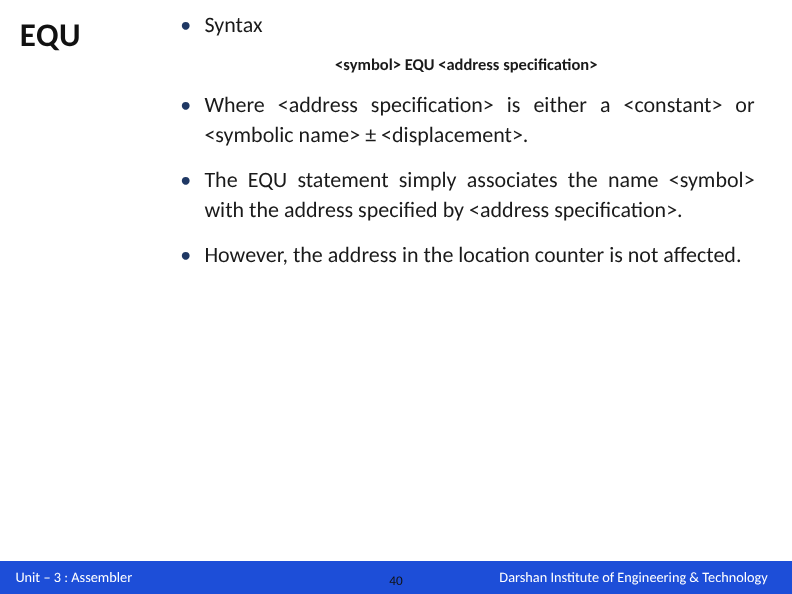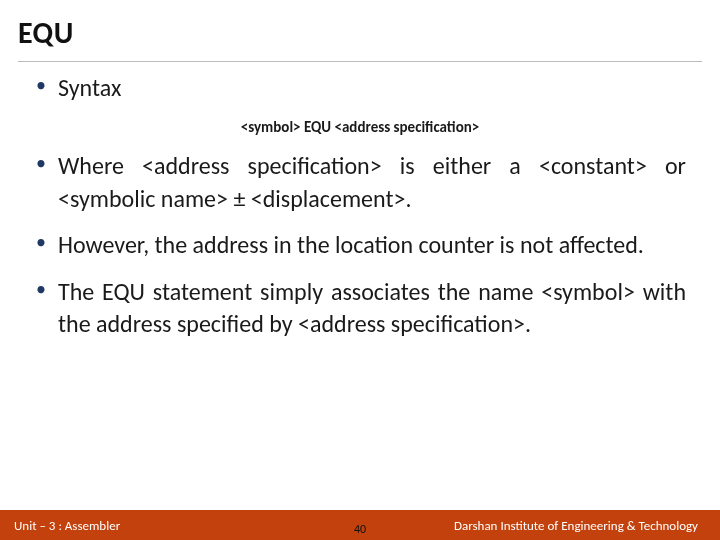--- a/index.html
+++ b/index.html
@@ -1,26 +1,26 @@
 <!DOCTYPE html>
 <html><head>
 <meta charset="utf-8">
 <style>
   * { margin: 0; padding: 0; box-sizing: border-box; }
   html, body { width: 720px; height: 540px; font-family: Calibri, "Segoe UI", Arial, sans-serif; background: #fff; color: #1a1a1a; overflow: hidden; }
-  .slide { width: 720px; height: 540px; position: relative; display: flex; flex-direction: column; }
+  .slide { width: 720px; height: 540px; position: relative; display: flex; flex-direction: row; }
   .title-block { padding: 14px 18px 8px 18px; }
   .title { font-size: 30px; font-weight: 700; color: #111; letter-spacing: 0.5px; }
   .title-divider { border: none; border-top: 1px solid #bbb; margin: 2px 18px 0 18px; }
   .content { flex: 1; padding: 10px 34px 0 34px; }
   ul.bullets { list-style: none; }
-  ul.bullets > li { position: relative; padding-left: 24px; margin-bottom: 14px; font-size: 24px; line-height: 1.35; text-align: justify; }
+  ul.bullets > li { position: relative; padding-left: 24px; margin-bottom: 14px; font-size: 20px; line-height: 1.35; text-align: justify; }
   ul.bullets > li::before { content: "•"; position: absolute; left: 2px; top: 0; color: #1f3864; font-size: 20px; }
   .syntax-line { text-align: center; font-weight: 700; font-size: 15px; margin: 2px 0 14px 0; }
-  .footer { position: absolute; left: 0; right: 0; bottom: 0; height: 30px; background: #c2410c; color: #fff; display: flex; align-items: center; font-size: 13px; }
+  .footer { position: absolute; left: 0; right: 0; bottom: 0; height: 30px; background: #1d4ed8; color: #fff; display: flex; align-items: center; font-size: 13px; }
   .footer-left { padding-left: 14px; flex: 0 0 auto; }
   
   .page-num-wrap { position: absolute; left: 50%; transform: translateX(-50%); bottom: 3px; }
   .page-num { font-size: 12px; color: #111; }
   .footer-right { margin-left: auto; padding-right: 22px; }
 </style>
 </head>
 <body>
 
 <div class="slide">
@@ -30,22 +30,22 @@
   </div>
   <hr class="title-divider">
 
   <div class="content">
     <ul class="bullets">
       <li>Syntax</li>
     </ul>
     <div class="syntax-line">&lt;symbol&gt; EQU &lt;address specification&gt;</div>
     <ul class="bullets">
       <li>Where &lt;address specification&gt; is either a &lt;constant&gt; or &lt;symbolic name&gt; ± &lt;displacement&gt;.</li>
+      <li>The EQU statement simply associates the name &lt;symbol&gt; with the address specified by &lt;address specification&gt;.</li>
       <li>However, the address in the location counter is not affected.</li>
-      <li>The EQU statement simply associates the name &lt;symbol&gt; with the address specified by &lt;address specification&gt;.</li>
     </ul>
   </div>
 
   <div class="footer">
     <div class="footer-left">Unit – 3 : Assembler</div>
     <div class="footer-right">Darshan Institute of Engineering &amp; Technology</div>
   </div>
   <div class="page-num-wrap">
     <span class="page-num">40</span>
   </div>

